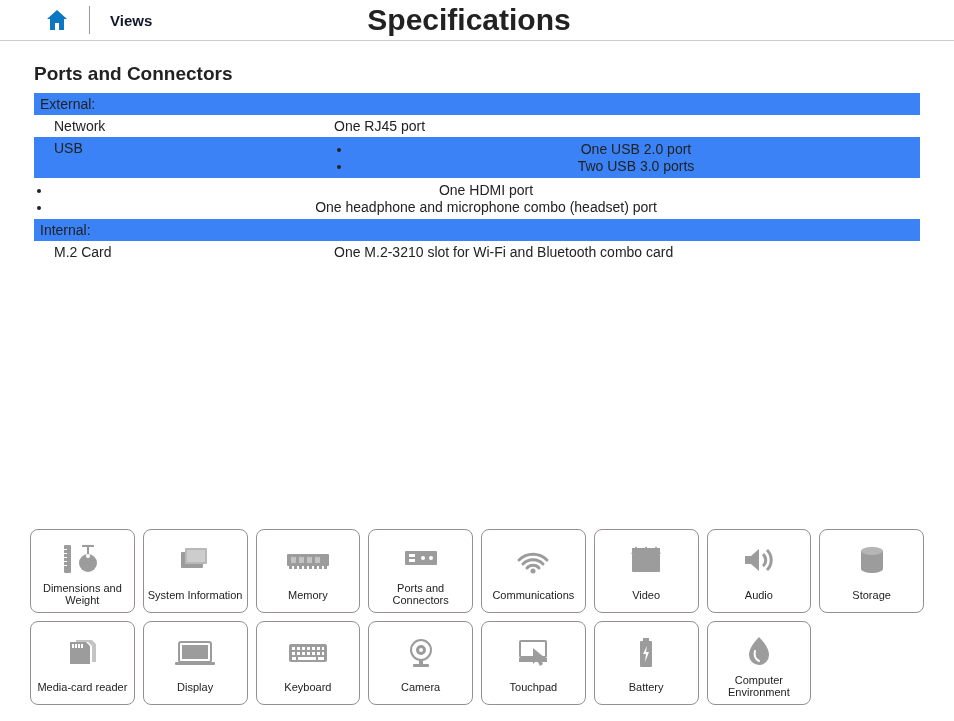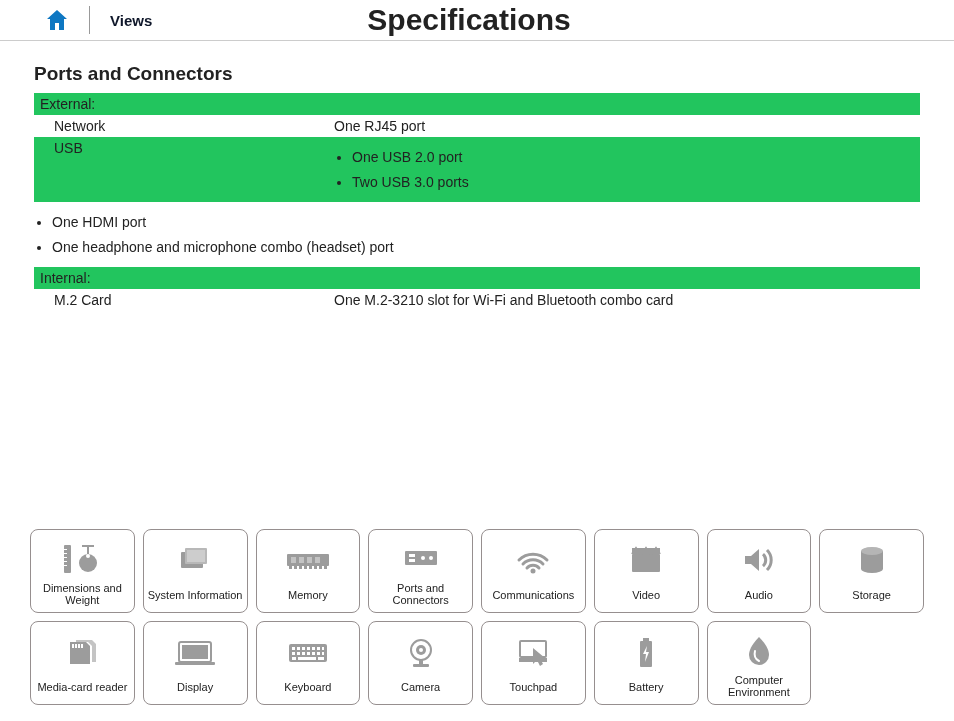--- a/index.html
+++ b/index.html
@@ -57,41 +57,41 @@
     font-size: 19px;
     font-weight: 700;
     margin-bottom: 8px;
   }
   .row {
     display: flex;
     align-items: flex-start;
     padding: 3px 0;
     font-size: 14px;
   }
-  .row.shaded { background: #22c55e; }
+  .row.shaded { background: #3b82f6; }
   .group-label {
     padding-left: 6px;
     width: 100%;
     font-size: 14px;
     color: #222;
   }
   .row .label {
     width: 300px;
     padding-left: 20px;
     color: #222;
   }
   .row .value {
     flex: 1;
     color: #222;
   }
   ul.spec-list {
     margin: 0;
     padding-left: 18px;
   }
-  ul.spec-list li { margin: 9px 0; }
+  ul.spec-list li { margin: 1px 0; text-align: center; }
   
   .bottom {
     padding: 6px 30px 16px 30px;
   }
   .nav-grid {
     display: grid;
     grid-template-columns: repeat(8, 1fr);
     gap: 8px;
   }
   .nav-card {

